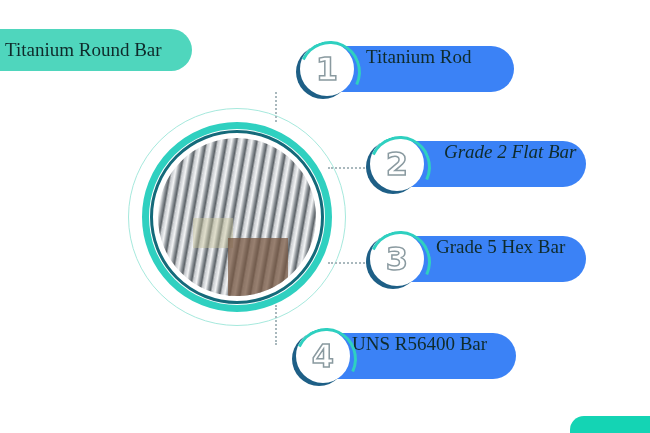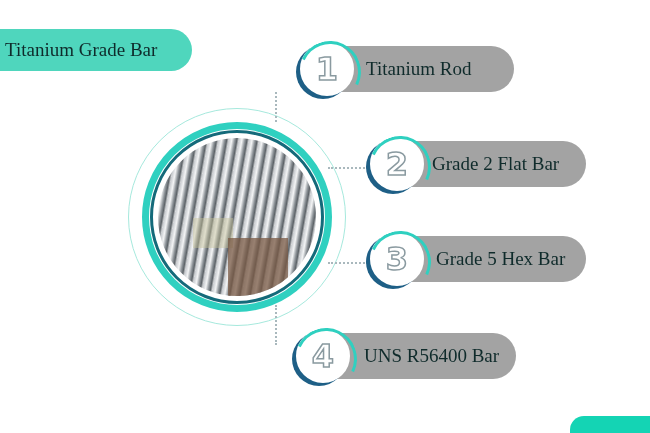--- a/index.html
+++ b/index.html
@@ -13,38 +13,38 @@
                 border:1px solid #a6e9dd; box-sizing:border-box; }
   .ring-thick { position:absolute; left:14px; top:14px; width:190px; height:190px; border-radius:50%;
                 border:7px solid #2fd0c0; box-sizing:border-box; }
   .ring-dark { position:absolute; left:22px; top:22px; width:174px; height:174px; border-radius:50%;
                border:3px solid #146a7a; box-sizing:border-box; }
   .photo { position:absolute; left:30px; top:30px; width:158px; height:158px; border-radius:50%; overflow:hidden;
            background: repeating-linear-gradient(100deg, #c9ccd0 0px, #f3f4f5 3px, #8e9499 6px, #5d6368 8px, #d8dadc 10px);}
   .photo .brown { position:absolute; left:70px; top:100px; width:60px; height:60px; background:#7a5a44; opacity:.75; }
   .photo .olive { position:absolute; left:35px; top:80px; width:40px; height:30px; background:#c8c39a; opacity:.45; }
   .item { position:absolute; height:46px; }
-  .item .pill { position:absolute; top:0; height:46px; border-radius:23px; background:#a3a3a3;
-                display:flex; align-items:center; padding-left:44px; box-sizing:border-box; }
+  .item .pill { position:absolute; top:0; height:46px; border-radius:23px; background:#3b82f6;
+                display:flex; align-items:flex-start; padding-left:44px; box-sizing:border-box; }
   .item .pill span { font-size:19px; color:#0f2b2b; white-space:nowrap; }
   .item .badge { position:absolute; left:0; top:-4px; width:54px; height:54px; border-radius:50%;
                  background:#ffffff; box-sizing:border-box; border:2px solid #ffffff;
                  box-shadow: -4px 3px 0 0 #1e5f86; display:flex; align-items:center; justify-content:center; }
   .item .badge::before { content:""; position:absolute; left:-3px; top:-3px; width:56px; height:56px; border-radius:50%;
                  border:3px solid transparent; border-top-color:#2fd0c0; border-right-color:#2fd0c0; transform:rotate(-20deg); }
   .item .badge span { font-family:"DejaVu Sans",sans-serif; font-weight:bold; font-size:32px; color:#ffffff;
                  -webkit-text-stroke:1.5px #8a9aa0; }
   .dots { position:absolute; border-color:#a9b8bd; border-style:dotted; }
   .corner { position:absolute; left:570px; top:416px; width:90px; height:30px; background:#14d4b4; border-radius:14px 0 0 0; }
 </style>
 </head>
 <body>
 
 <div class="title-pill">
-  <span>Titanium Grade Bar</span>
+  <span>Titanium Round Bar</span>
 </div>
 
 <div class="hub">
   <div class="ring-outer"></div>
   <div class="ring-thick"></div>
   <div class="ring-dark"></div>
   <div class="photo">
     <div class="olive"></div>
       <div class="brown"></div>
   </div>
@@ -59,38 +59,38 @@
   <div class="pill" style="left:10px;width:204px;">
     <span style="margin-left:12px;">Titanium Rod</span>
   </div>
   <div class="badge">
       <span>1</span>
     </div>
 </div>
 
 <div class="item" style="left:370px;top:141px;">
   <div class="pill" style="left:10px;width:206px;">
-    <span style="margin-left:8px;">Grade 2 Flat Bar</span>
+    <span style="margin-left:20px;font-style:italic;">Grade 2 Flat Bar</span>
   </div>
   <div class="badge">
       <span>2</span>
     </div>
 </div>
 
 <div class="item" style="left:370px;top:236px;">
   <div class="pill" style="left:10px;width:206px;">
     <span style="margin-left:12px;">Grade 5 Hex Bar</span>
   </div>
   <div class="badge">
       <span>3</span>
     </div>
 </div>
 
 <div class="item" style="left:296px;top:333px;">
   <div class="pill" style="left:10px;width:210px;">
-    <span style="margin-left:14px;">UNS R56400 Bar</span>
+    <span style="margin-left:2px;">UNS R56400 Bar</span>
   </div>
   <div class="badge">
       <span>4</span>
     </div>
 </div>
 
 <div class="corner"></div>
 
 </body></html>

